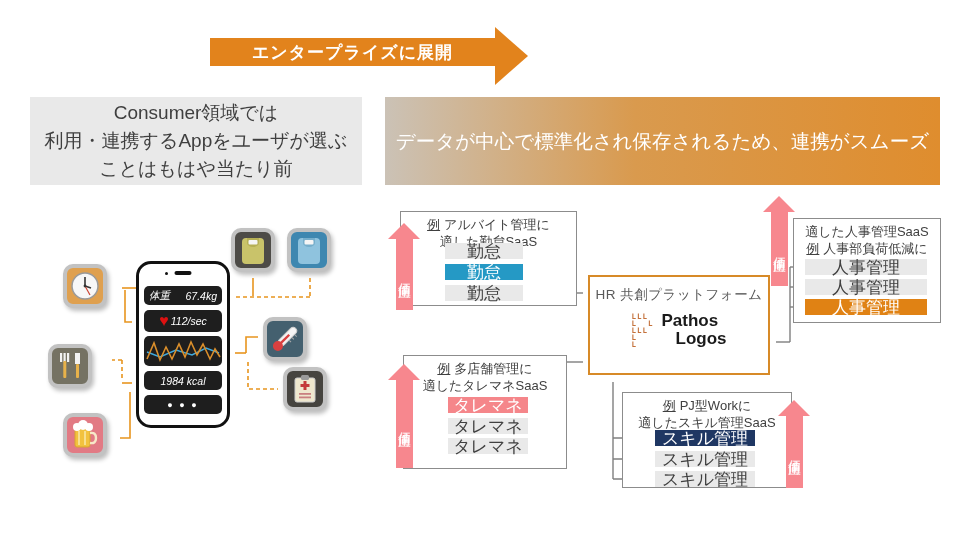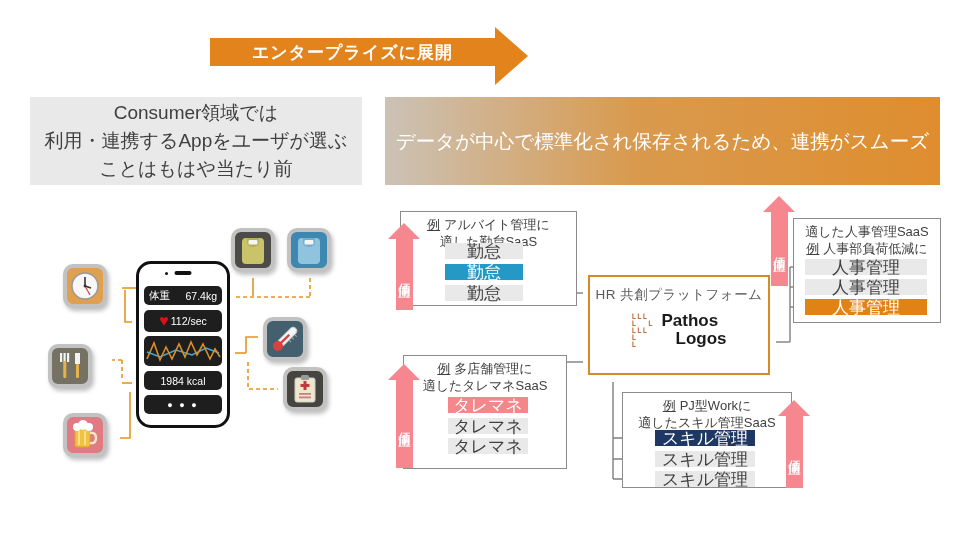--- a/index.html
+++ b/index.html
@@ -32,21 +32,21 @@
   .benefit-panel{
     left:385px;top:97px;width:555px;height:88px;
     background:linear-gradient(90deg,#CBC2B6 0%,#D99A4E 45%,#DF8D2E 100%);
     display:flex;flex-direction:column;align-items:center;justify-content:center;
     font-size:19.5px;line-height:29px;color:#ffffff;text-align:center;
   }
 
   
   .phone{
     left:136px;top:261px;width:94px;height:167px;background:#fff;
-    border:3px solid #111;border-radius:15px;box-sizing:border-box;z-index:2;
+    border:3px solid #111;border-radius:15px;box-sizing:border-box;z-index:2;font-style:italic;
   }
   .speaker{position:absolute;left:50%;top:7px;transform:translateX(-50%);
     width:17px;height:4px;border-radius:2px;background:#111;}
   .cam-dot{position:absolute;left:26px;top:8px;width:3px;height:3px;border-radius:50%;background:#111;}
   .prow{position:absolute;left:5px;width:78px;background:#1E1E1E;border-radius:5px;
     color:#fff;font-size:10.5px;display:flex;align-items:center;justify-content:center;}
   .prow.weight{top:22px;height:19px;justify-content:space-between;padding:0 5px;box-sizing:border-box;}
   .prow.heart{top:46px;height:22px;gap:2px;}
   .prow.chart{top:72px;height:30px;}
   .prow.kcal{top:107px;height:19px;}

